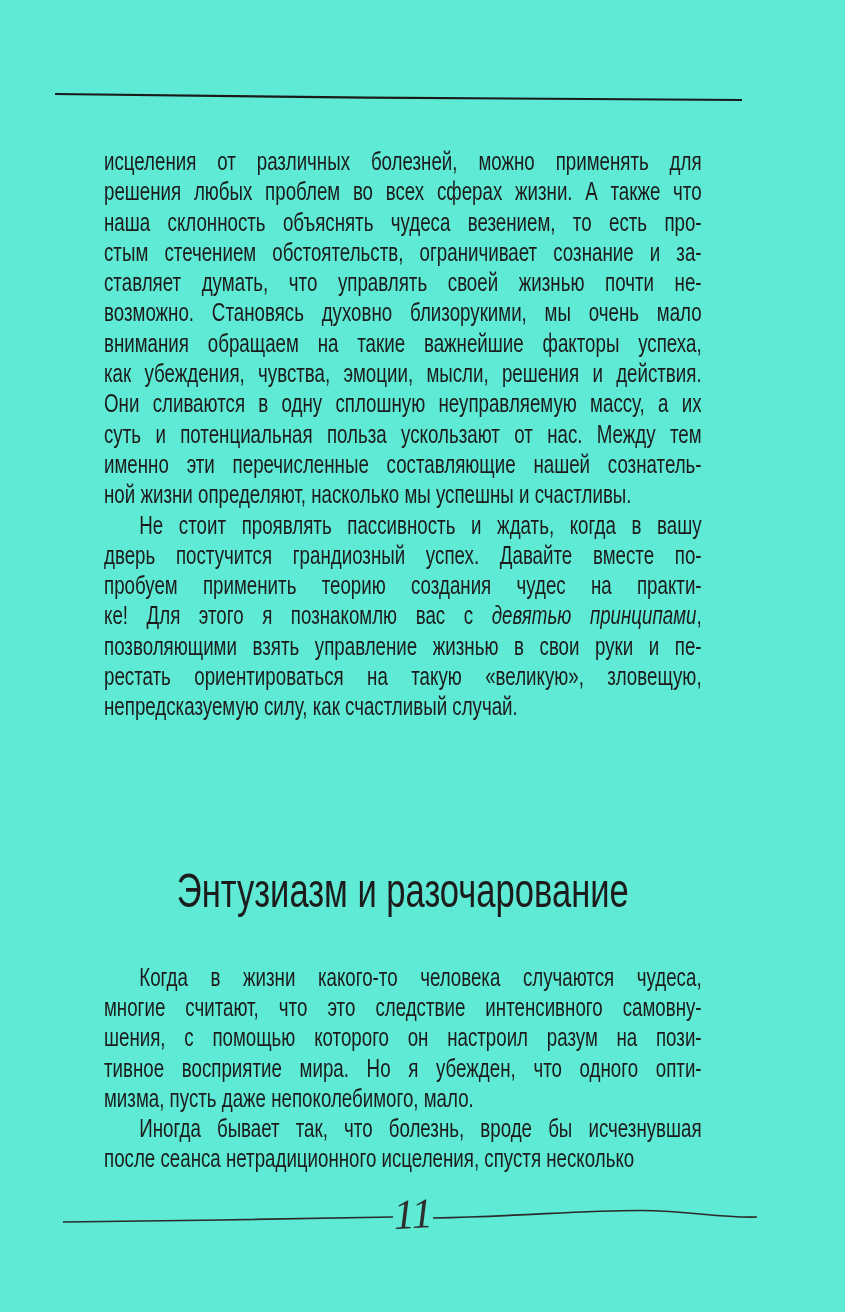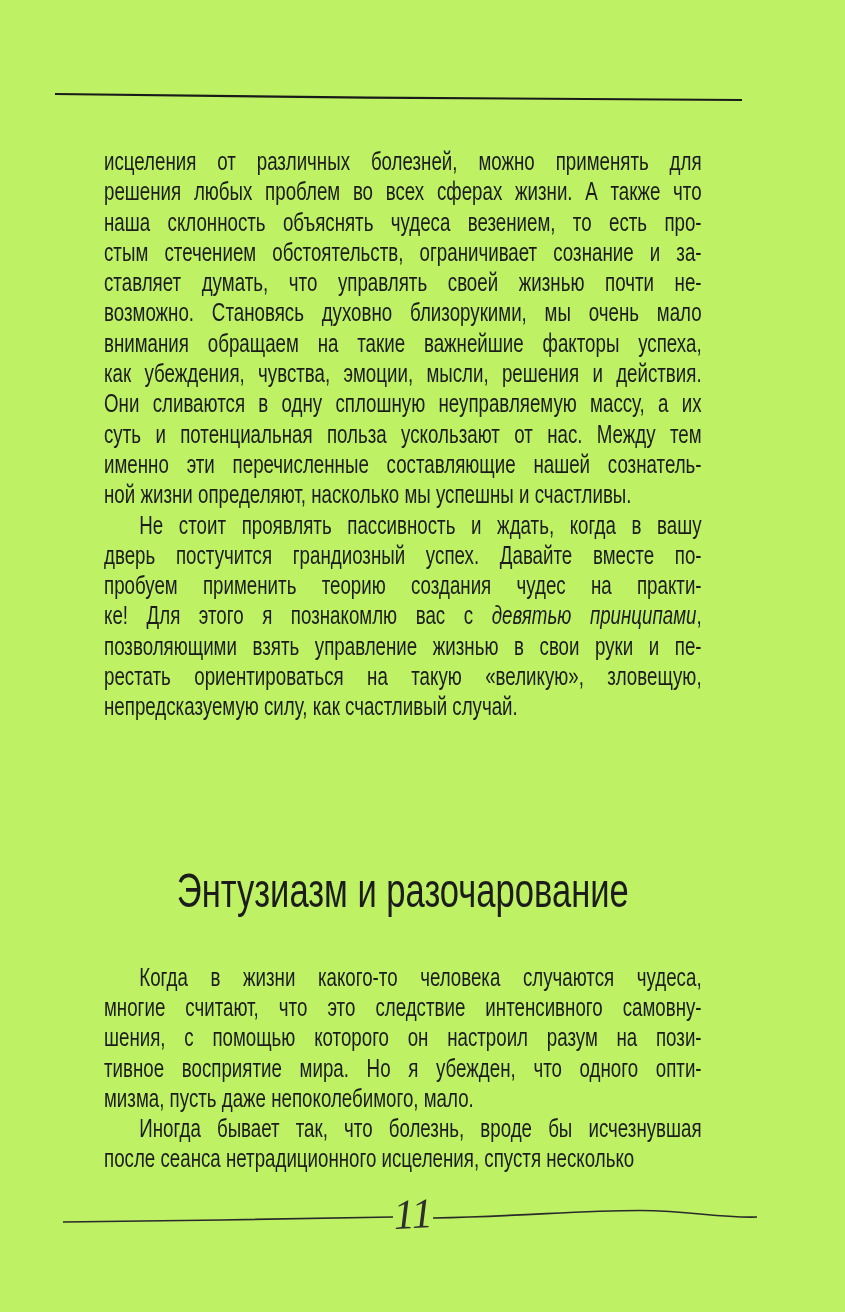--- a/index.html
+++ b/index.html
@@ -4,21 +4,21 @@
 <style>
   html, body {
     margin: 0;
     padding: 0;
     background: #ffffff;
   }
   .page {
     position: relative;
     width: 845px;
     height: 1312px;
-    background: #bef264;
+    background: #5eead4;
     font-family: "Liberation Sans", sans-serif;
     color: #1c1c1c;
     overflow: hidden;
   }
   .rule-top {
     position: absolute;
     left: 0;
     top: 88px;
   }
   

